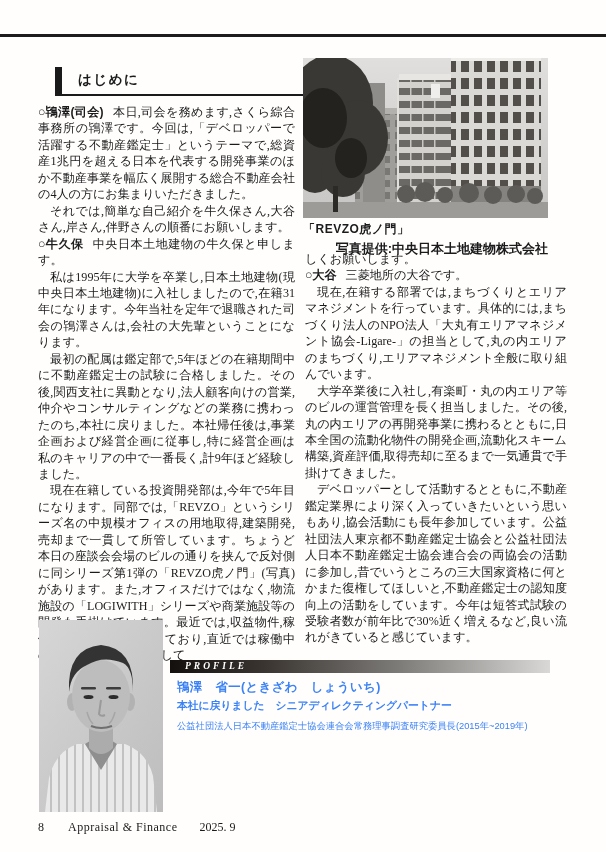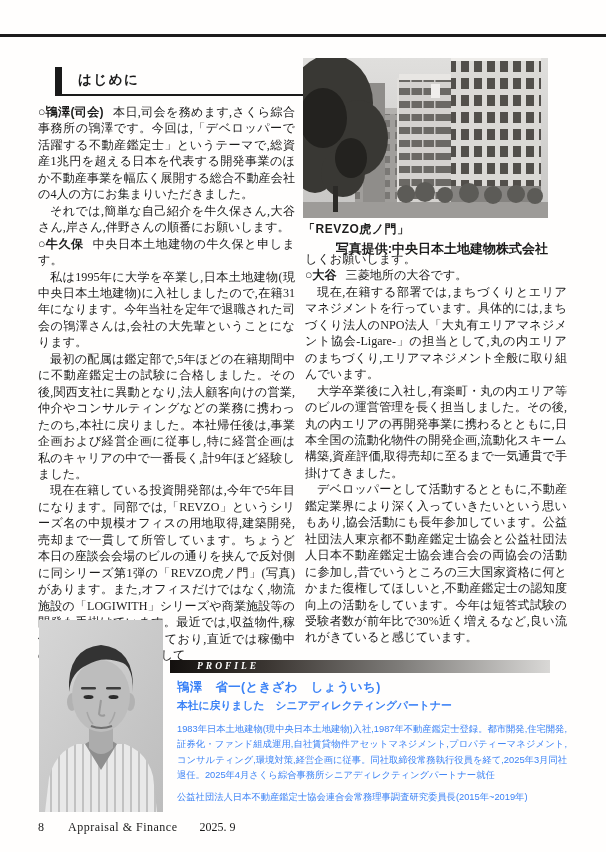--- a/index.html
+++ b/index.html
@@ -33,21 +33,21 @@
 
   
   .portrait-photo{left:39px;top:620px;width:124px;height:192px;overflow:hidden;}
 
   
   .profile-bar{
     left:170px;top:660px;width:380px;height:13px;
     background:linear-gradient(to right,#13100e 0%,#3a3531 25%,#7d7b78 60%,#d9d8d6 100%);
     color:#ffffff;font-family:"Liberation Serif","DejaVu Serif",serif;
     font-style:italic;font-weight:bold;font-size:9.5px;line-height:13px;
-    letter-spacing:3px;padding-left:27px;box-sizing:border-box;
+    letter-spacing:3px;padding-left:15px;box-sizing:border-box;
   }
   .profile-content{left:177px;top:679px;width:390px;font-family:"Liberation Sans","DejaVu Sans",sans-serif;color:#3b82f6;}
   .profile-content .name{font-size:12.3px;font-weight:bold;letter-spacing:0.5px;}
   .profile-content .affiliation{font-size:10.8px;font-weight:bold;margin-top:3px;}
   .profile-content .qualifications{font-size:10.2px;font-weight:bold;margin-top:3px;}
   .profile-content .bio{font-size:9.3px;line-height:15.4px;margin-top:9px;text-align:justify;}
   .profile-content .career{font-size:9.3px;margin-top:7px;}
 
   
   .footer{left:38px;top:820px;width:530px;display:flex;align-items:baseline;font-size:12px;}
@@ -179,21 +179,20 @@
     </svg>
   </div>
 
   <div class="abs profile-bar">
     <span>PROFILE</span>
   </div>
 
   <div class="abs profile-content">
     <div class="name">鴇澤　省一(ときざわ　しょういち)</div>
     <div class="affiliation">本社に戻りました　シニアディレクティングパートナー</div>
-    <div class="bio">1983年日本土地建物(現中央日本土地建物)入社,1987年不動産鑑定士登録。都市開発,住宅開発,証券化・ファンド組成運用,自社賃貸物件アセットマネジメント,プロパティーマネジメント,コンサルティング,環境対策,経営企画に従事。同社取締役常務執行役員を経て,2025年3月同社退任。2025年4月さくら綜合事務所シニアディレクティングパートナー就任</div>
     <div class="career">公益社団法人日本不動産鑑定士協会連合会常務理事調査研究委員長(2015年~2019年)</div>
   </div>
 
   <div class="abs footer">
     <div class="pn">8</div>
     <div class="journal">Appraisal &amp; Finance</div>
     <div class="issue">2025. 9</div>
   </div>
 
 </div>

